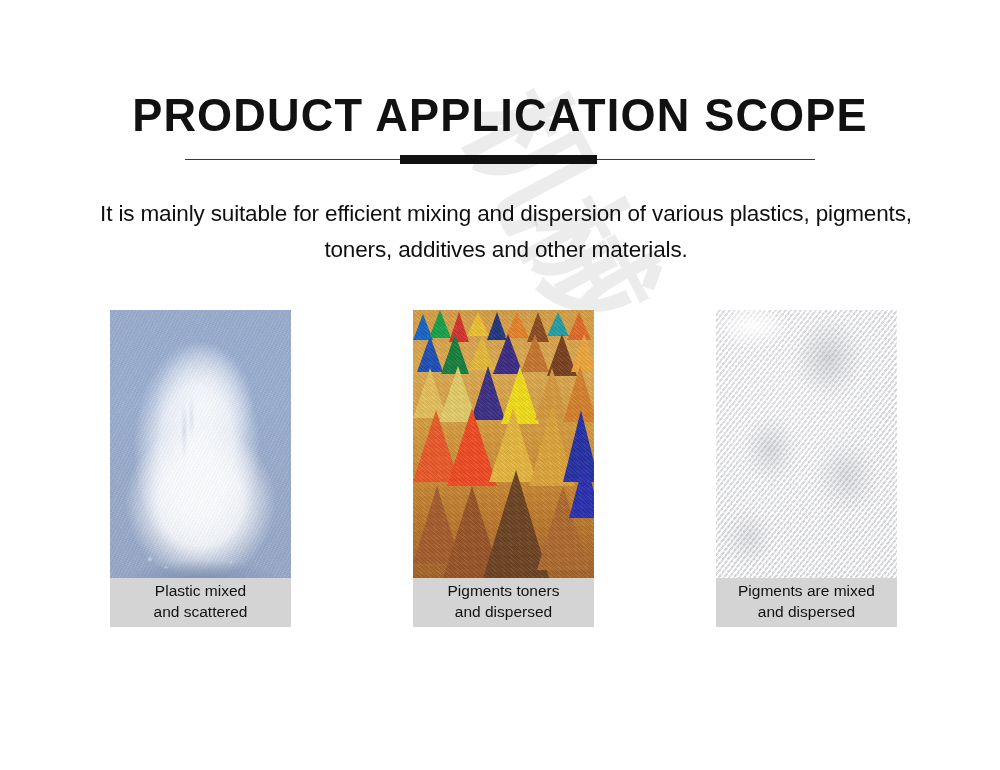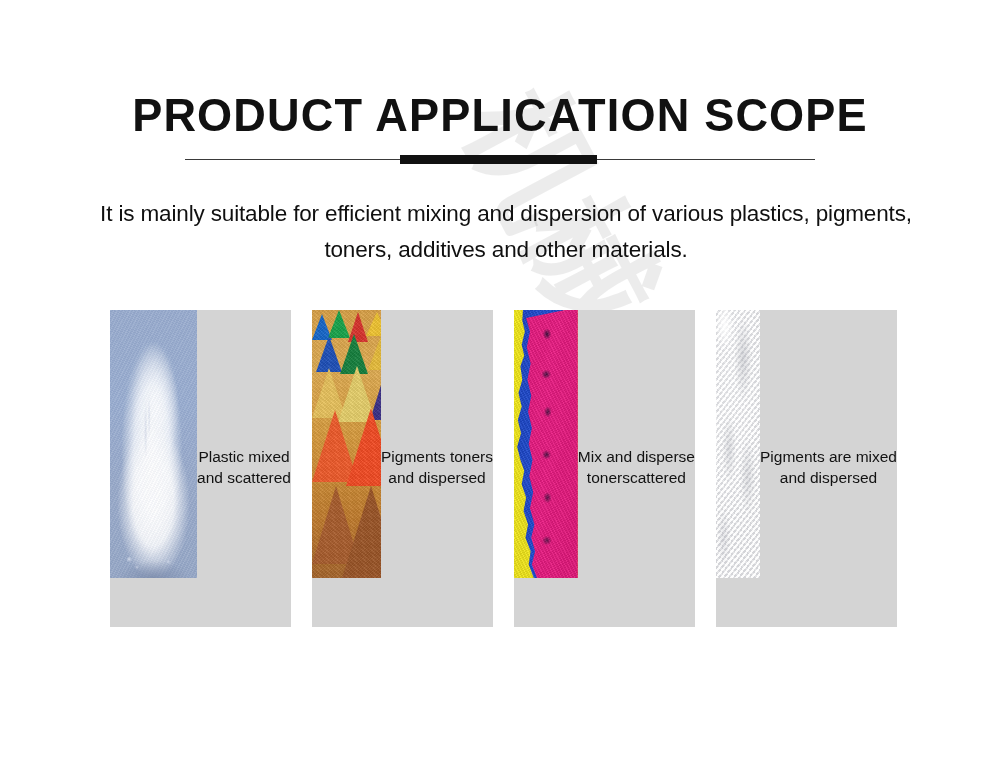--- a/index.html
+++ b/index.html
@@ -105,21 +105,21 @@
     width: 787px;
     height: 317px;
     display: flex;
     justify-content: space-between;
     z-index: 4;
   }
   .product-card {
     width: 181px;
     height: 317px;
     display: flex;
-    flex-direction: row;
+    flex-direction: column;
     background: #d4d4d4;
     overflow: hidden;
   }
   .card-photo {
     width: 181px;
     height: 268px;
     position: relative;
     overflow: hidden;
   }
   .card-caption {
@@ -331,33 +331,20 @@
           <div class="pigment-cone" style="left: 156px; bottom: 60px; border-left-width: 16px; border-right-width: 16px; border-bottom-width: 60px; border-bottom-color: rgb(42, 47, 176); z-index: 36;"></div>
         </div>
       <div class="grain"></div>
     </div>
     <div class="card-caption">
       <span class="caption-line">Pigments toners</span>
       <span class="caption-line">and dispersed</span>
     </div>
   </div>
 
-  <div class="product-card">
-    <div class="card-photo photo-toner">
-      <div class="toner-yellow"></div>
-      <div class="toner-blue"></div>
-      <div class="toner-magenta"></div>
-      <div class="toner-dark-seam"></div>
-      <div class="toner-speckle"></div>
-    </div>
-    <div class="card-caption">
-      <span class="caption-line">Mix and disperse</span>
-      <span class="caption-line">tonerscattered</span>
-    </div>
-  </div>
 
   <div class="product-card">
     <div class="card-photo photo-white"></div>
     <div class="card-caption">
       <span class="caption-line">Pigments are mixed</span>
       <span class="caption-line">and dispersed</span>
     </div>
   </div>
 
 </div>

